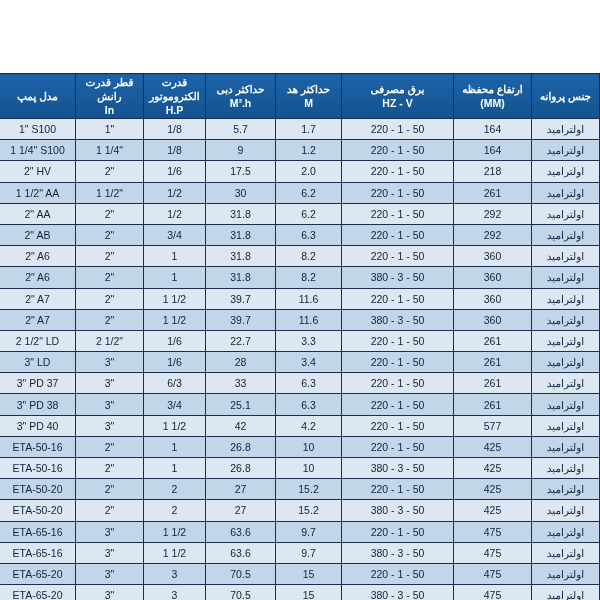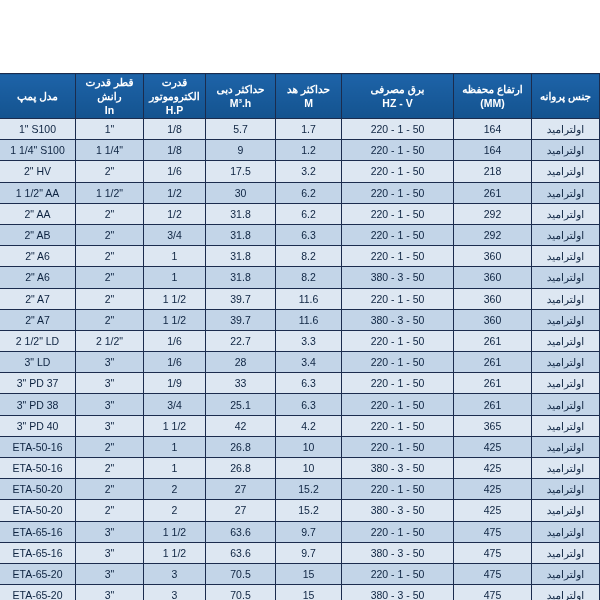--- a/index.html
+++ b/index.html
@@ -147,21 +147,21 @@
             <td class="latin">1.2</td>
             <td class="latin">9</td>
             <td class="latin">1/8</td>
             <td class="latin">1 1/4"</td>
             <td class="latin">1 1/4" S100</td>
           </tr>
           <tr class="odd">
             <td>اولترامید</td>
             <td class="latin">218</td>
             <td class="latin">220 - 1 - 50</td>
-            <td class="latin">3.2</td>
+            <td class="latin">2.0</td>
             <td class="latin">17.5</td>
             <td class="latin">1/6</td>
             <td class="latin">2"</td>
             <td class="latin">2" HV</td>
           </tr>
           <tr class="even">
             <td>اولترامید</td>
             <td class="latin">261</td>
             <td class="latin">220 - 1 - 50</td>
             <td class="latin">6.2</td>
@@ -249,37 +249,37 @@
             <td class="latin">1/6</td>
             <td class="latin">3"</td>
             <td class="latin">3" LD</td>
           </tr>
           <tr class="odd">
             <td>اولترامید</td>
             <td class="latin">261</td>
             <td class="latin">220 - 1 - 50</td>
             <td class="latin">6.3</td>
             <td class="latin">33</td>
-            <td class="latin">1/9</td>
+            <td class="latin">6/3</td>
             <td class="latin">3"</td>
             <td class="latin">3" PD 37</td>
           </tr>
           <tr class="even">
             <td>اولترامید</td>
             <td class="latin">261</td>
             <td class="latin">220 - 1 - 50</td>
             <td class="latin">6.3</td>
             <td class="latin">25.1</td>
             <td class="latin">3/4</td>
             <td class="latin">3"</td>
             <td class="latin">3" PD 38</td>
           </tr>
           <tr class="odd">
             <td>اولترامید</td>
-            <td class="latin">365</td>
+            <td class="latin">577</td>
             <td class="latin">220 - 1 - 50</td>
             <td class="latin">4.2</td>
             <td class="latin">42</td>
             <td class="latin">1 1/2</td>
             <td class="latin">3"</td>
             <td class="latin">3" PD 40</td>
           </tr>
           <tr class="even">
             <td>اولترامید</td>
             <td class="latin">425</td>

